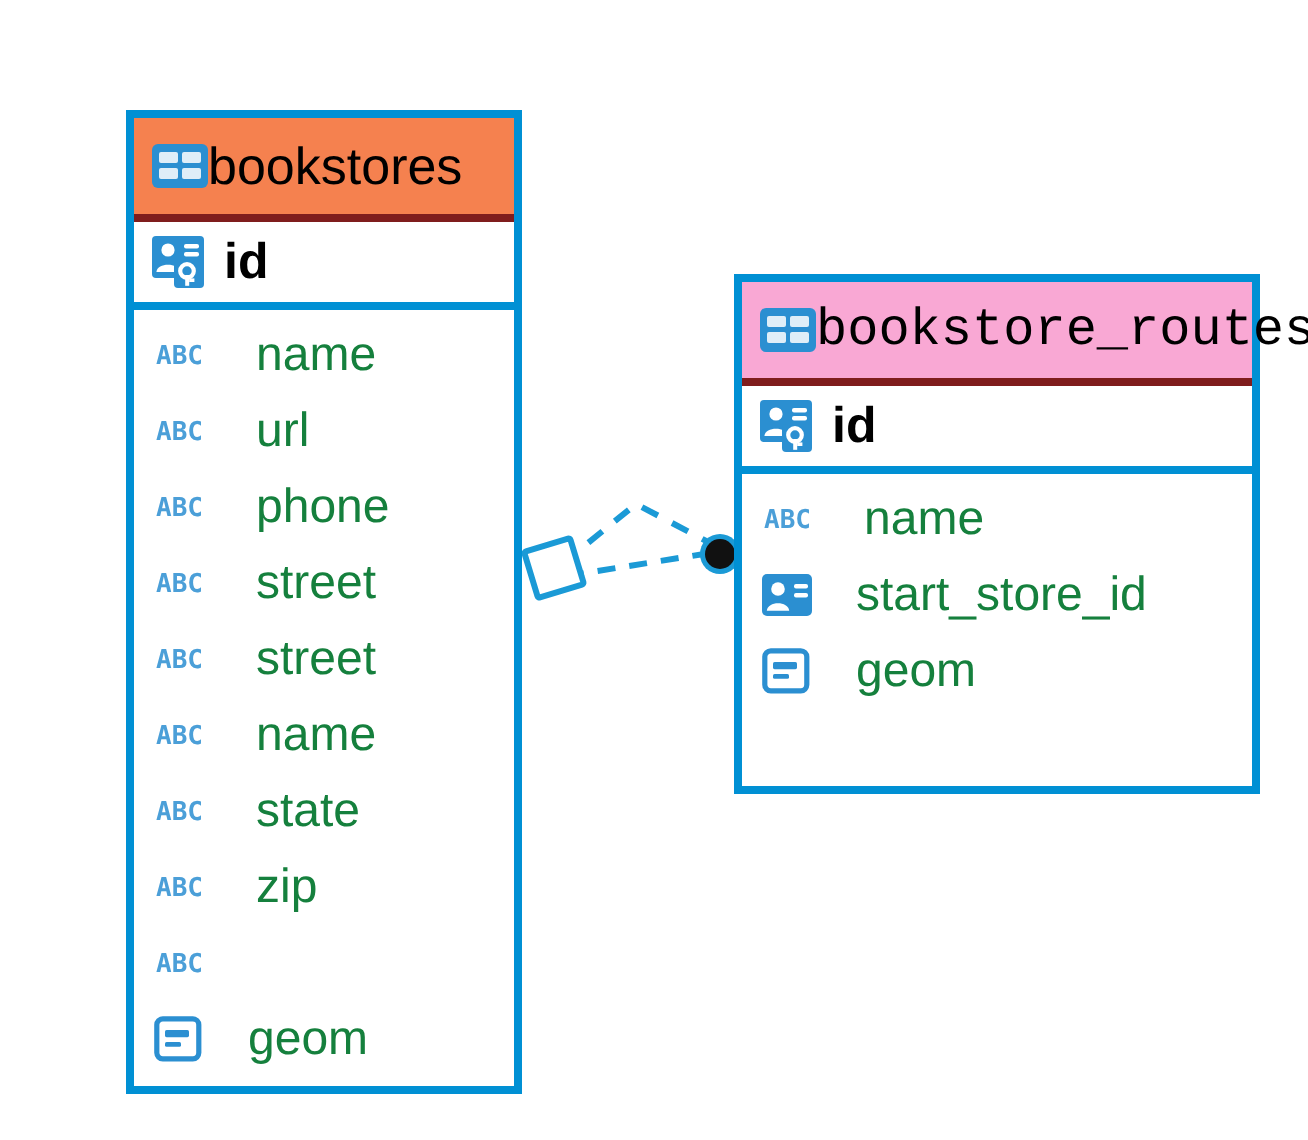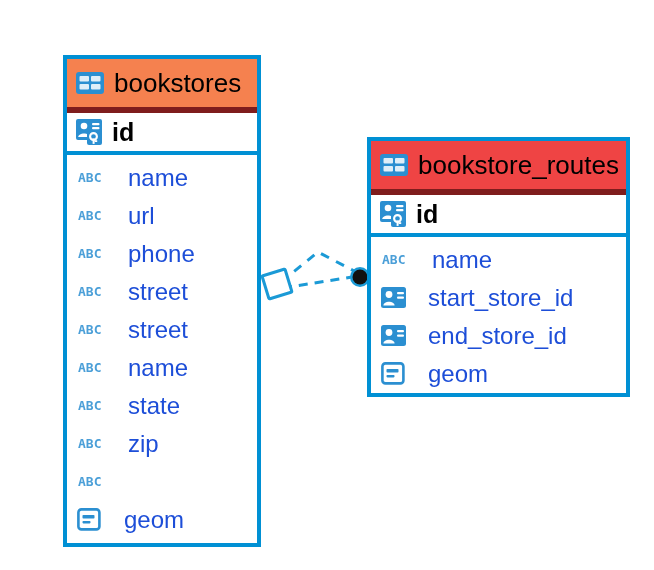--- a/index.html
+++ b/index.html
@@ -28,40 +28,39 @@
     background: #ffffff;
     border: 4px solid #0090d4;
     z-index: 2;
   }
   .entity-header {
     display: flex;
     align-items: center;
     box-sizing: border-box;
     height: 48px;
     padding-left: 9px;
-    gap: 10px;
   }
   .entity-header.accent-orange { background: #f5814f; }
-  .entity-header.accent-gray   { background: #ef4444; }
+  .entity-header.accent-gray   { background: #f9a8d4; font-family: Liberation Mono, monospace; }
 
   .entity-title {
     font-size: 26px;
     color: #000000;
     line-height: 1;
     white-space: nowrap;
   }
 
   .pk-row {
     display: flex;
     align-items: center;
     box-sizing: border-box;
     height: 48px;
     padding-left: 9px;
     gap: 8px;
-    border-top: 6px solid #7f1d1d;
+    border-top: 4px solid #7f1d1d;
     border-bottom: 4px solid #0090d4;
     background: #ffffff;
   }
   .pk-row .field-label {
     font-size: 25px;
     font-weight: bold;
     color: #000000;
     line-height: 1;
   }
 
@@ -71,21 +70,21 @@
   }
   .field-row {
     display: flex;
     align-items: center;
     height: 38px;
     padding-left: 10px;
     gap: 21px;
   }
   .field-row .field-label {
     font-size: 24px;
-    color: #1d4ed8;
+    color: #15803d;
     line-height: 1;
     white-space: nowrap;
   }
 
   
   .icon {
     display: inline-flex;
     align-items: center;
     justify-content: center;
     flex: none;
@@ -311,32 +310,20 @@
             <rect x="0" y="0" width="25" height="21" rx="2.5" fill="#2b8fd1"></rect>
             <circle cx="8" cy="7.5" r="3.4" fill="#ffffff"></circle>
             <path d="M2.4 18.4 C2.8 13.4 13.2 13.4 13.6 18.4 Z" fill="#ffffff"></path>
             <rect x="16" y="5" width="7" height="2.2" rx="1" fill="#ffffff"></rect>
             <rect x="16" y="9.5" width="7" height="2.2" rx="1" fill="#ffffff"></rect>
           </svg>
         </span>
         <span class="field-label">start_store_id</span>
       </div>
 
-      <div class="field-row">
-        <span class="icon icon-fk">
-          <svg width="26" height="22" viewBox="0 0 26 22">
-            <rect x="0" y="0" width="25" height="21" rx="2.5" fill="#2b8fd1"></rect>
-            <circle cx="8" cy="7.5" r="3.4" fill="#ffffff"></circle>
-            <path d="M2.4 18.4 C2.8 13.4 13.2 13.4 13.6 18.4 Z" fill="#ffffff"></path>
-            <rect x="16" y="5" width="7" height="2.2" rx="1" fill="#ffffff"></rect>
-            <rect x="16" y="9.5" width="7" height="2.2" rx="1" fill="#ffffff"></rect>
-          </svg>
-        </span>
-        <span class="field-label">end_store_id</span>
-      </div>
 
       <div class="field-row">
         <span class="icon icon-geom">
           <svg width="26" height="24" viewBox="0 0 26 24">
             <rect x="1.4" y="1.4" width="21" height="20" rx="3" fill="#ffffff" stroke="#2b8fd1" stroke-width="2.6"></rect>
             <rect x="5.5" y="7" width="12" height="3.6" rx="0.8" fill="#2b8fd1"></rect>
             <rect x="5.5" y="13" width="8" height="2.4" rx="0.8" fill="#2b8fd1"></rect>
           </svg>
         </span>
         <span class="field-label">geom</span>

